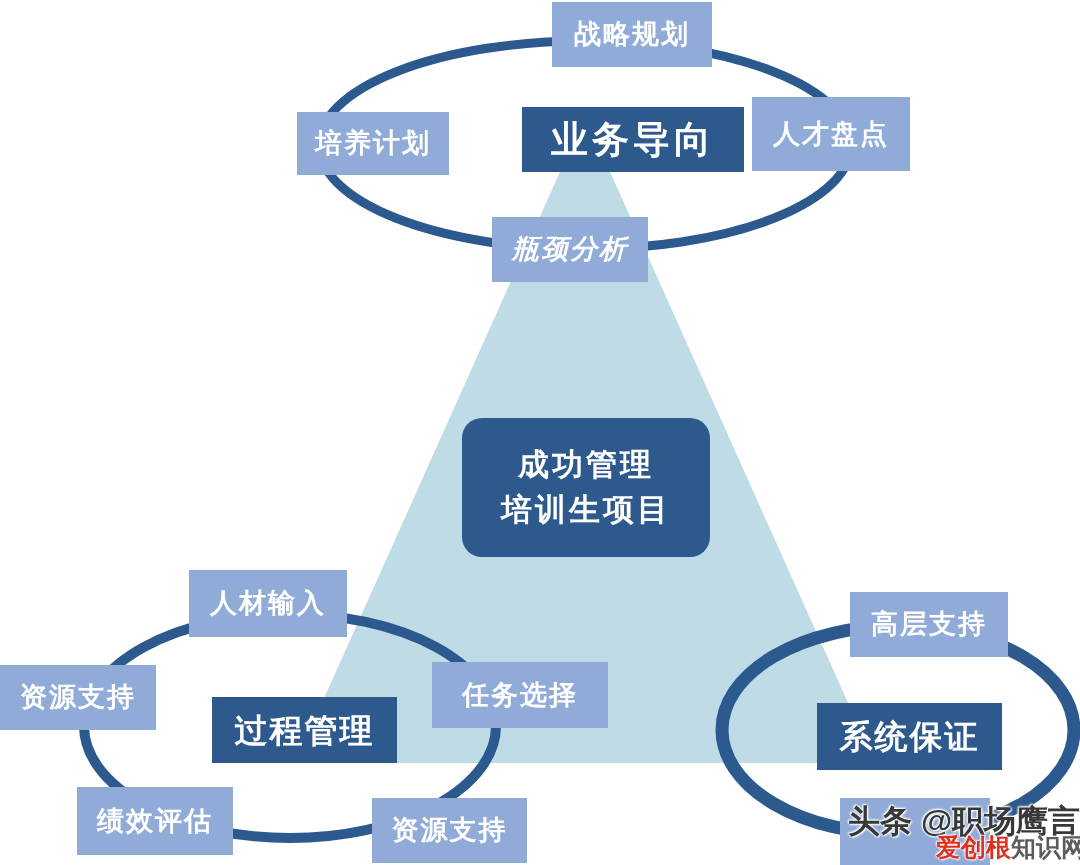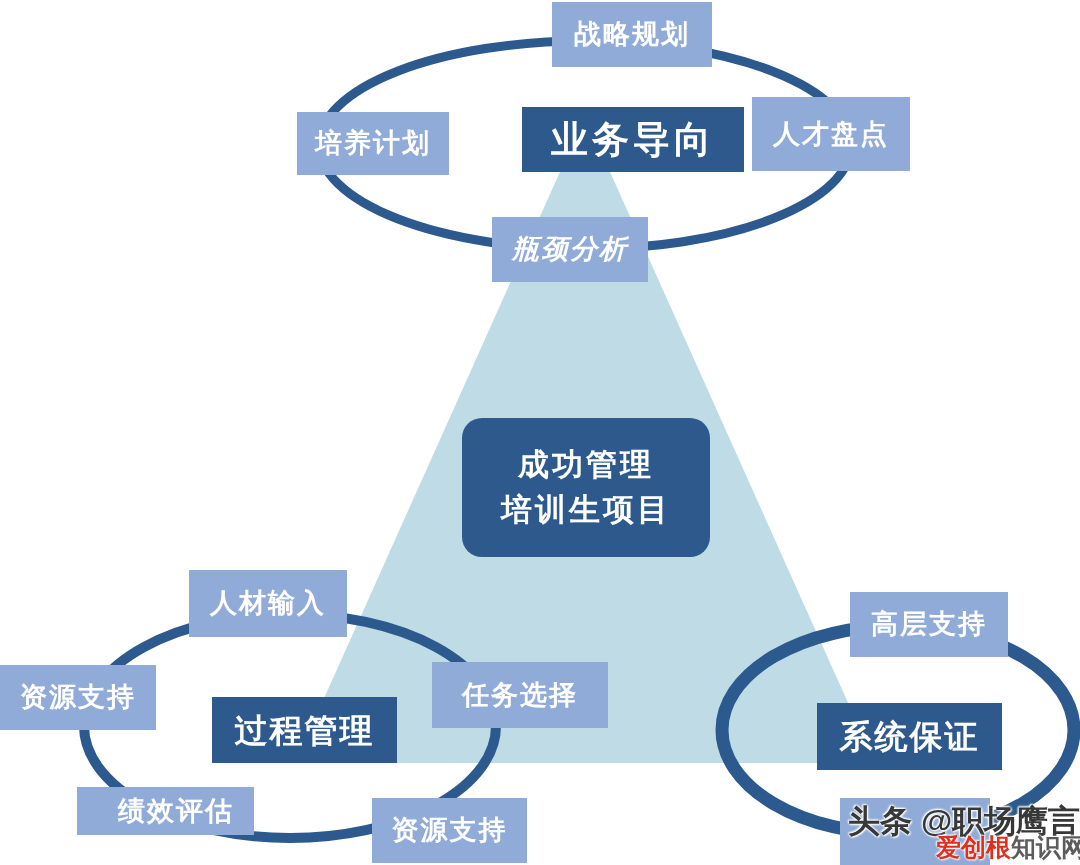--- a/index.html
+++ b/index.html
@@ -65,21 +65,21 @@
     font-size:31px;
     letter-spacing:3px;
     line-height:1.45;
   }
 
   
   .sat-talent-input     {left:189px; top:570px; width:158px; height:67px;}
   .sat-talent-output    {left:0px;   top:665px; width:156px; height:65px;}
   .sat-task-selection   {left:432px; top:662px; width:176px; height:66px;}
   .core-process         {left:212px; top:697px; width:185px; height:66px; font-size:33px; letter-spacing:2px;}
-  .sat-performance      {left:77px;  top:787px; width:156px; height:48px;padding-left:21px;}
+  .sat-performance      {left:77px;  top:787px; width:156px; height:68px;}
   .sat-resource         {left:372px; top:798px; width:155px; height:65px;}
 
   
   .sat-senior-support   {left:850px; top:592px; width:158px; height:65px;}
   .core-system          {left:817px; top:695px; width:185px; height:67px; font-size:33px; letter-spacing:2px;margin-top:8px;}
   .sat-obscured         {left:840px; top:798px; width:150px; height:67px;}
 
   
   .wm-line1{
     position:absolute;

